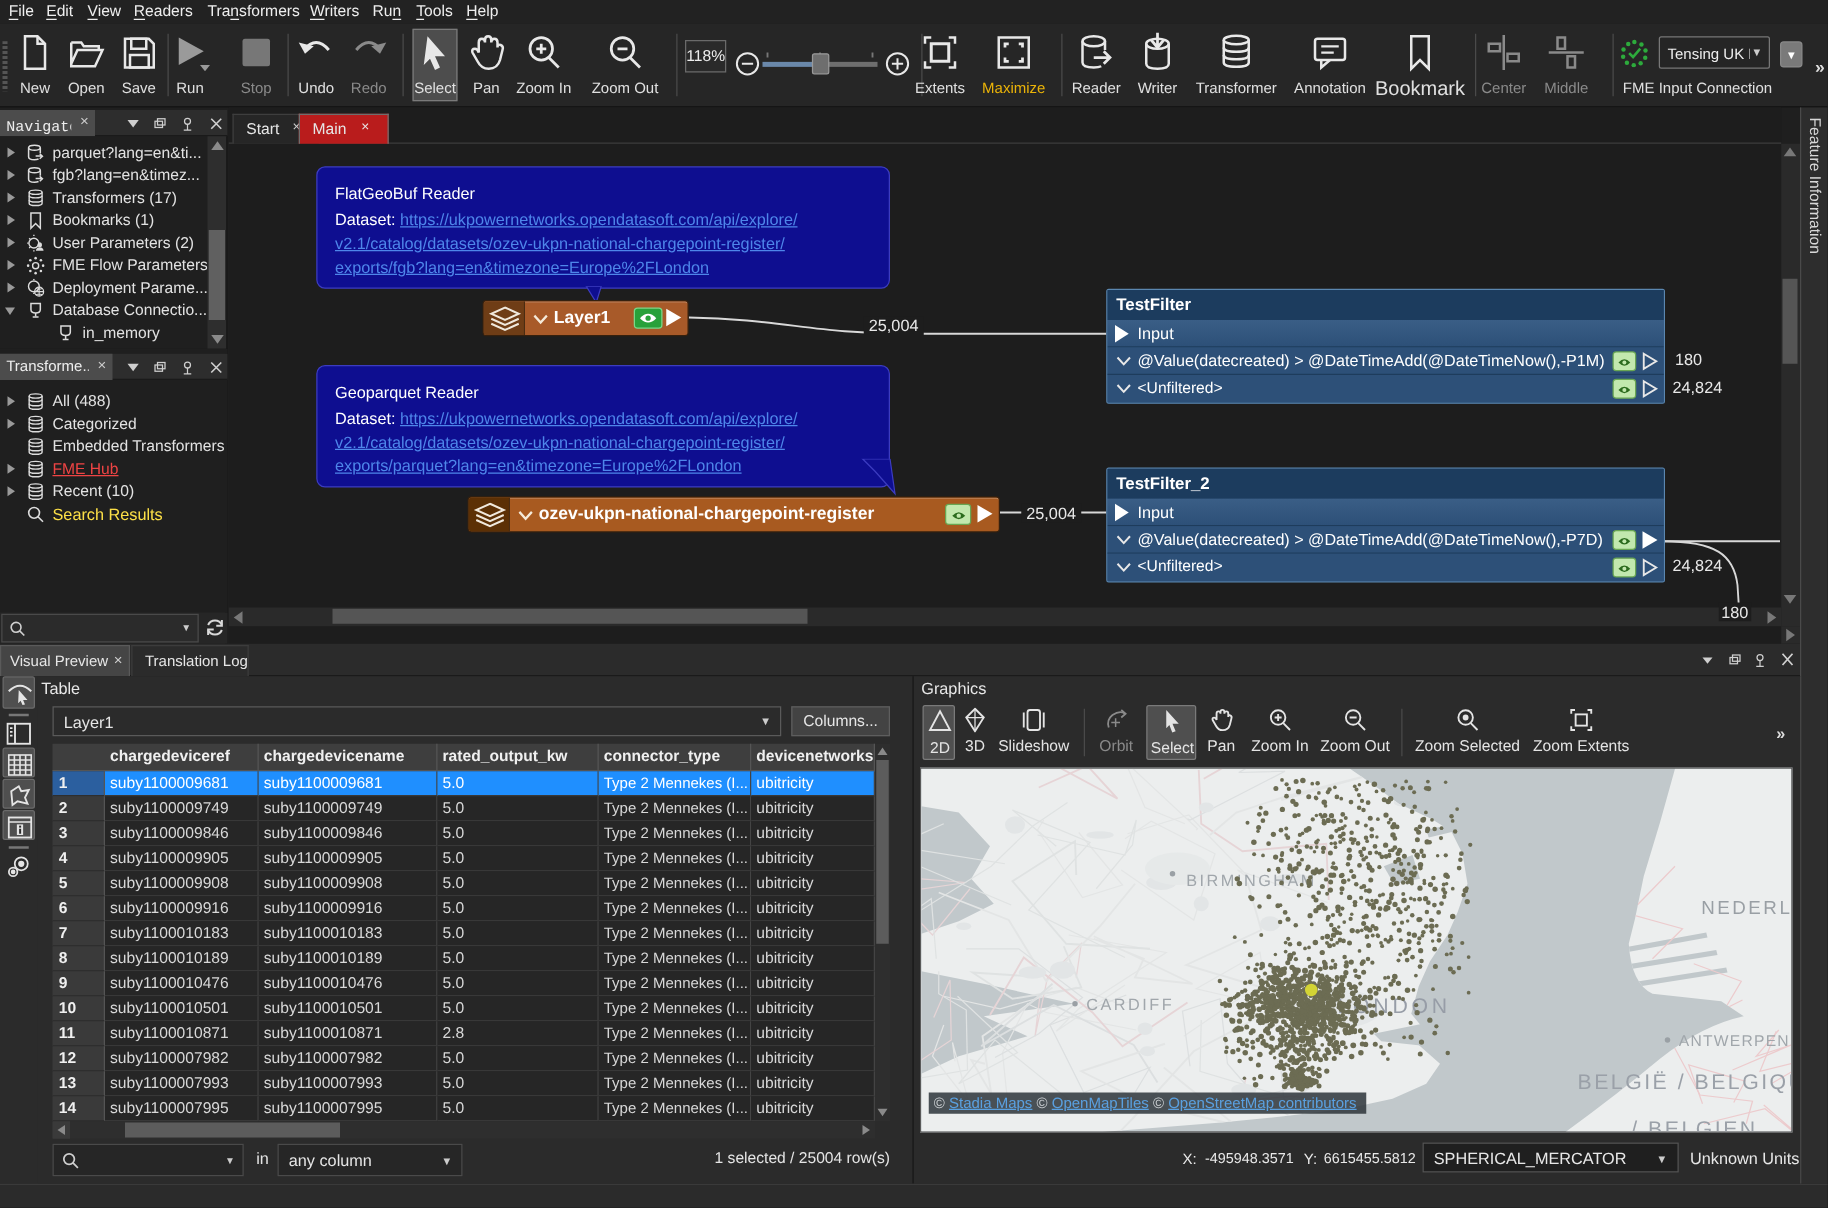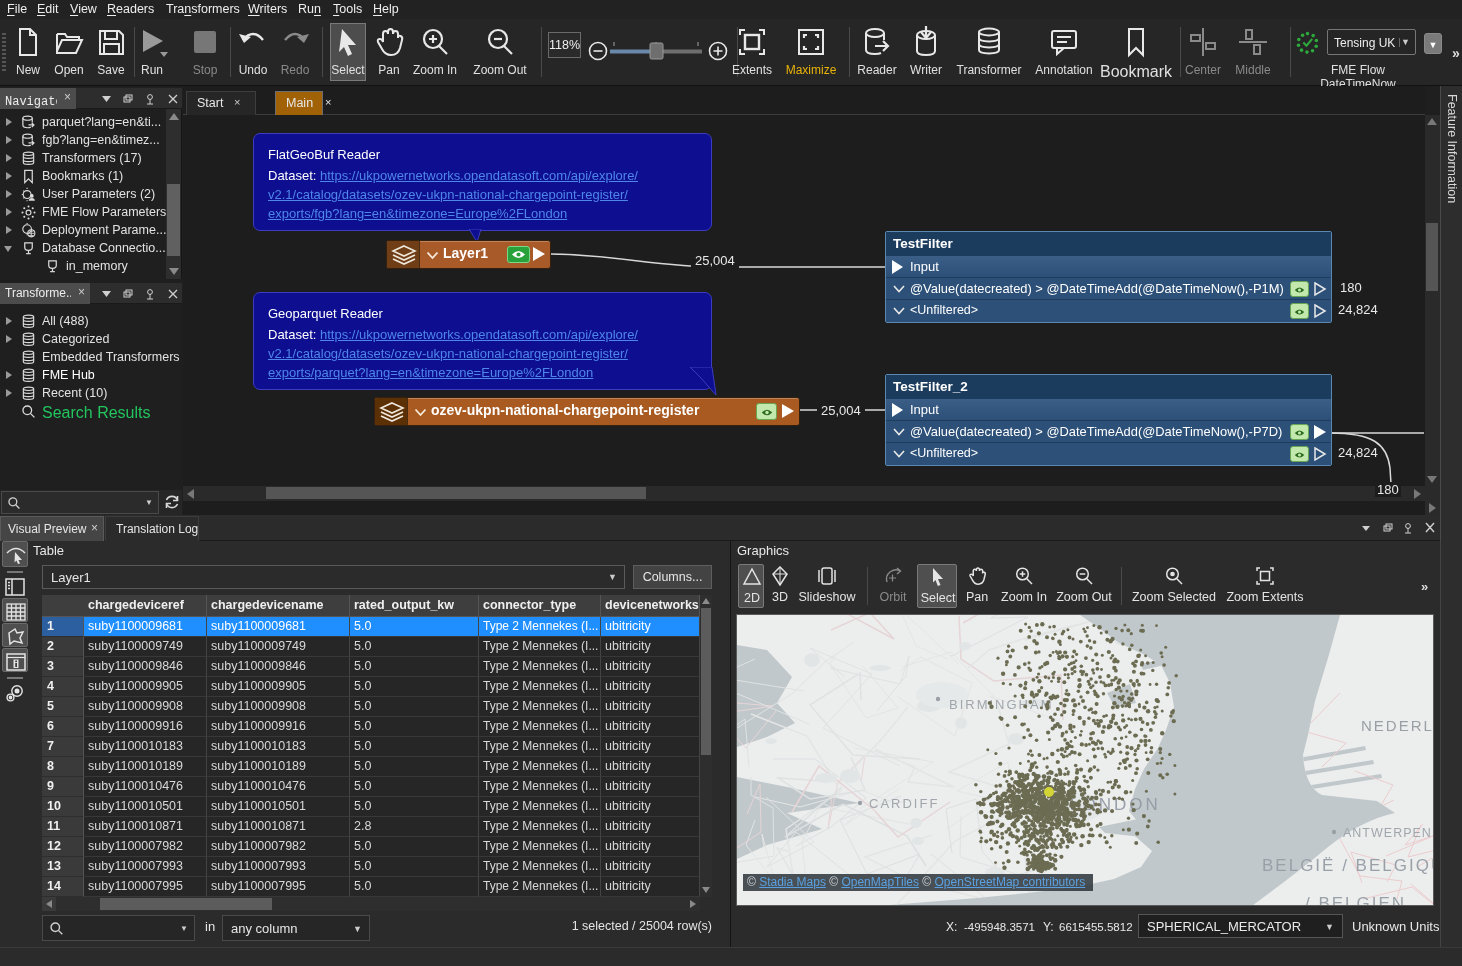--- a/index.html
+++ b/index.html
@@ -233,21 +233,21 @@
           <circle cx="2.7" cy="8.2" r="1.7"></circle>
           <circle cx="6.3" cy="4" r="1.7"></circle>
         </g>
         <path d="M7 11 L10 14 L15.5 7.5" fill="none" stroke="#2daa3c" stroke-width="2"></path>
       </svg>
       <div class="abs" style="left:1327px;top:10px;width:89px;height:26px;background:#252525;border:1px solid #777;border-radius:2px;font-size:12.5px;color:#eee;">
         <span class="abs" style="left:6px;top:6px;white-space:nowrap;overflow:hidden;width:66px;font-size:12px;">Tensing UK F</span>
         <span class="abs" style="right:5px;top:7px;color:#ccc;font-size:9px;">▼</span>
       </div>
       <div class="abs" style="left:1424px;top:14px;width:18px;height:21px;background:#7a7a7a;border:1px solid #8a8a8a;border-radius:3px;text-align:center;"><span style="font-size:9px;color:#fff;line-height:19px;">▼</span></div>
-      <div class="abs" style="left:1293px;top:44px;width:130px;text-align:center;font-size:12px;color:#e0e0e0;">FME Flow DateTimeNow</div>
+      <div class="abs" style="left:1293px;top:44px;width:130px;text-align:center;font-size:12px;color:#e0e0e0;">FME Input Connection</div>
       <div class="abs" style="left:1452px;top:26px;font-size:14px;color:#ddd;font-weight:bold;">»</div>
 </div>
 
 <div class="abs" style="left:0;top:88px;width:182px;height:427px;background:#1f1f1f;border-right:2px solid #141414;">
 
 <div class="abs" style="left:0;top:0px;width:182px;height:21px;background:#2d2d2d;border-bottom:1px solid #1a1a1a;">
   <div class="abs" style="left:0;top:0;width:76px;height:21px;background:#4c4c4c;font-size:12px;color:#eee;">
     <span class="abs" style="left:5px;top:7px;white-space:nowrap;overflow:hidden;width:52px;font-family:Liberation Mono, monospace;">Navigator</span>
     <span class="abs" style="right:5px;top:2px;font-size:12px;color:#ccc;">×</span>
   </div>
@@ -433,42 +433,42 @@
         <div class="abs" style="left:21px;top:64px;">
           <svg class="ico" width="15" height="15" viewBox="0 0 16 16">
             <g fill="none" stroke="#dcdcdc" stroke-width="1.2">
               <ellipse cx="8" cy="3" rx="5.5" ry="1.8"></ellipse>
               <path d="M2.5 3 L2.5 6 Q2.5 7.8 8 7.8 Q13.5 7.8 13.5 6 L13.5 3"></path>
               <path d="M2.5 6 L2.5 9.5 Q2.5 11.3 8 11.3 Q13.5 11.3 13.5 9.5 L13.5 6"></path>
               <path d="M2.5 9.5 L2.5 12.5 Q2.5 14.3 8 14.3 Q13.5 14.3 13.5 12.5 L13.5 9.5"></path>
             </g>
           </svg>
         </div>
-        <div class="abs" style="left:42px;top:64px;font-size:12.5px;color:#ffffff;white-space:nowrap;">FME Hub</div>
+        <div class="abs" style="left:42px;top:64px;font-size:12.5px;color:#ef4444;white-space:nowrap;text-decoration:underline;">FME Hub</div>
         <div class="abs" style="left:6px;top:85px;width:0;height:0;border-top:4.5px solid transparent;border-bottom:4.5px solid transparent;border-left:6px solid #9a9a9a;"></div>
         <div class="abs" style="left:21px;top:82px;">
           <svg class="ico" width="15" height="15" viewBox="0 0 16 16">
             <g fill="none" stroke="#dcdcdc" stroke-width="1.2">
               <ellipse cx="8" cy="3" rx="5.5" ry="1.8"></ellipse>
               <path d="M2.5 3 L2.5 6 Q2.5 7.8 8 7.8 Q13.5 7.8 13.5 6 L13.5 3"></path>
               <path d="M2.5 6 L2.5 9.5 Q2.5 11.3 8 11.3 Q13.5 11.3 13.5 9.5 L13.5 6"></path>
               <path d="M2.5 9.5 L2.5 12.5 Q2.5 14.3 8 14.3 Q13.5 14.3 13.5 12.5 L13.5 9.5"></path>
             </g>
           </svg>
         </div>
         <div class="abs" style="left:42px;top:82px;font-size:12.5px;color:#e2e2e2;white-space:nowrap;">Recent (10)</div>
         <div class="abs" style="left:21px;top:100px;">
           <svg class="ico" width="15" height="15" viewBox="0 0 16 16">
             <g fill="none" stroke="#dcdcdc" stroke-width="1.4">
               <circle cx="6.7" cy="6.7" r="4.6"></circle>
               <path d="M10 10 L14.3 14.3"></path>
             </g>
           </svg>
         </div>
-        <div class="abs" style="left:42px;top:100px;font-size:16px;color:#22c55e;white-space:nowrap;">Search Results</div>
+        <div class="abs" style="left:42px;top:100px;font-size:13px;color:#fde047;white-space:nowrap;">Search Results</div>
       </div>
       <div class="abs" style="left:0;top:402px;width:182px;height:25px;background:#262626;">
   <div class="abs" style="left:1px;top:1px;width:158px;height:23px;background:#2b2b2b;border:1px solid #4a4a4a;">
     <svg class="ico abs" style="left:5px;top:4px;" width="14" height="14" viewBox="0 0 16 16">
             <g fill="none" stroke="#cfcfcf" stroke-width="1.5">
               <circle cx="6.7" cy="6.7" r="4.5"></circle>
               <path d="M10 10 L14.2 14.2"></path>
             </g>
           </svg>
     <span class="abs" style="right:5px;top:6px;font-size:8px;color:#ccc;">▼</span>
@@ -483,21 +483,21 @@
         </svg>
 </div>
 </div>
 
 <div class="abs" style="left:183px;top:86px;width:1242px;height:429px;background:#1d1d1d;">
 <div class="abs" style="left:0;top:0;width:1242px;height:29px;background:#1d1d1d;border-bottom:1px solid #3c3c3c;">
   <div class="abs" style="left:3px;top:5px;width:70px;height:24px;background:#262626;border:1px solid #3e3e3e;border-bottom:none;font-size:12.5px;">
     <span class="abs" style="left:10px;top:4px;">Start</span>
     <span class="abs" style="left:47px;top:4px;color:#cfcfcf;font-size:11px;">×</span>
   </div>
-  <div class="abs" style="left:92px;top:5px;width:48px;height:24px;background:#a16207;border:1px solid #6e6e6e;border-bottom:none;font-size:12.5px;">
+  <div class="abs" style="left:56px;top:5px;width:72px;height:24px;background:#b91c1c;border:1px solid #6e6e6e;border-bottom:none;font-size:12.5px;">
     <span class="abs" style="left:10px;top:4px;">Main</span>
     <span class="abs" style="left:49px;top:4px;color:#e8e8e8;font-size:11px;">×</span>
   </div>
 </div>
       <div class="abs" style="left:70px;top:47px;width:459px;height:98px;background:#0e0e90;border:1.5px solid #3c3cc0;border-radius:7px;font-size:13px;color:#fff;">
   <div class="abs" style="left:14px;top:13px;">FlatGeoBuf Reader</div>
   <div class="abs" style="left:14px;top:32px;line-height:19px;width:435px;">Dataset: <span style="color:#4e86ea;text-decoration:underline;">https://ukpowernetworks.opendatasoft.com/api/explore/</span><br>
   <span style="color:#4e86ea;text-decoration:underline;">v2.1/catalog/datasets/ozev-ukpn-national-chargepoint-register/</span><br>
   <span style="color:#4e86ea;text-decoration:underline;">exports/fgb?lang=en&amp;timezone=Europe%2FLondon</span></div>
 </div>

